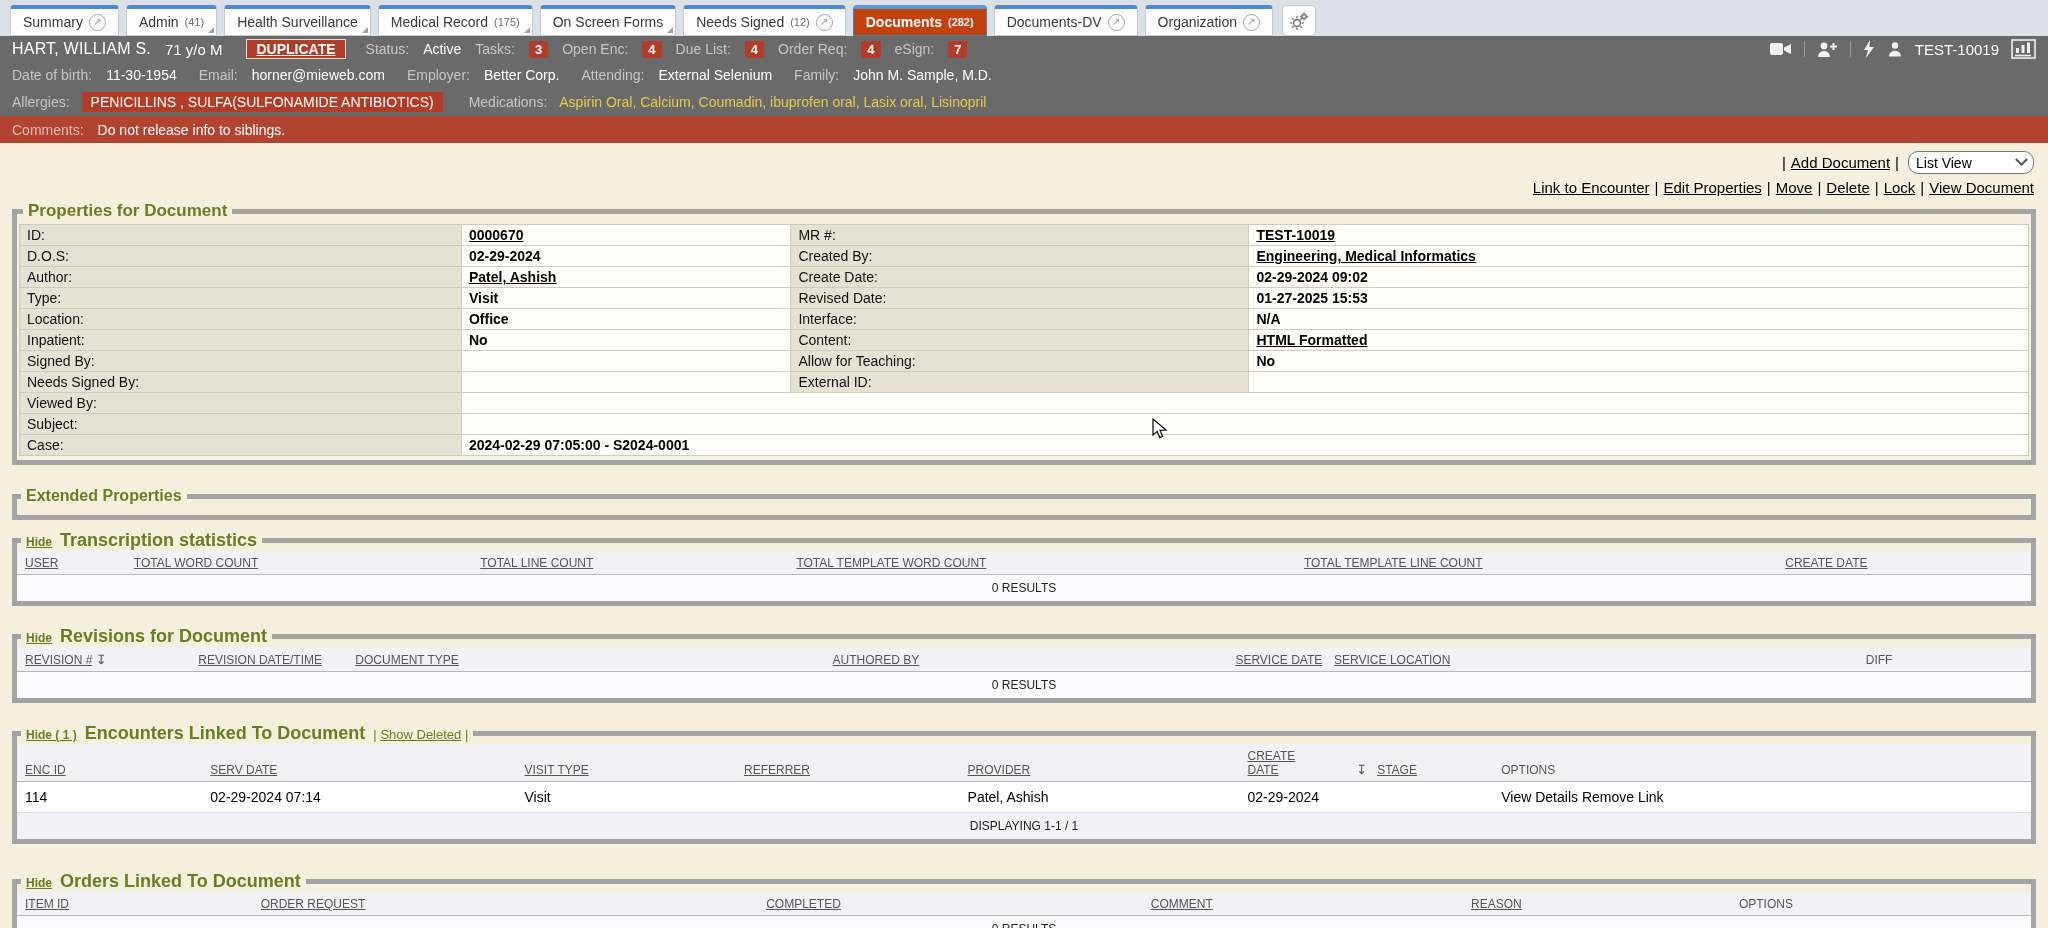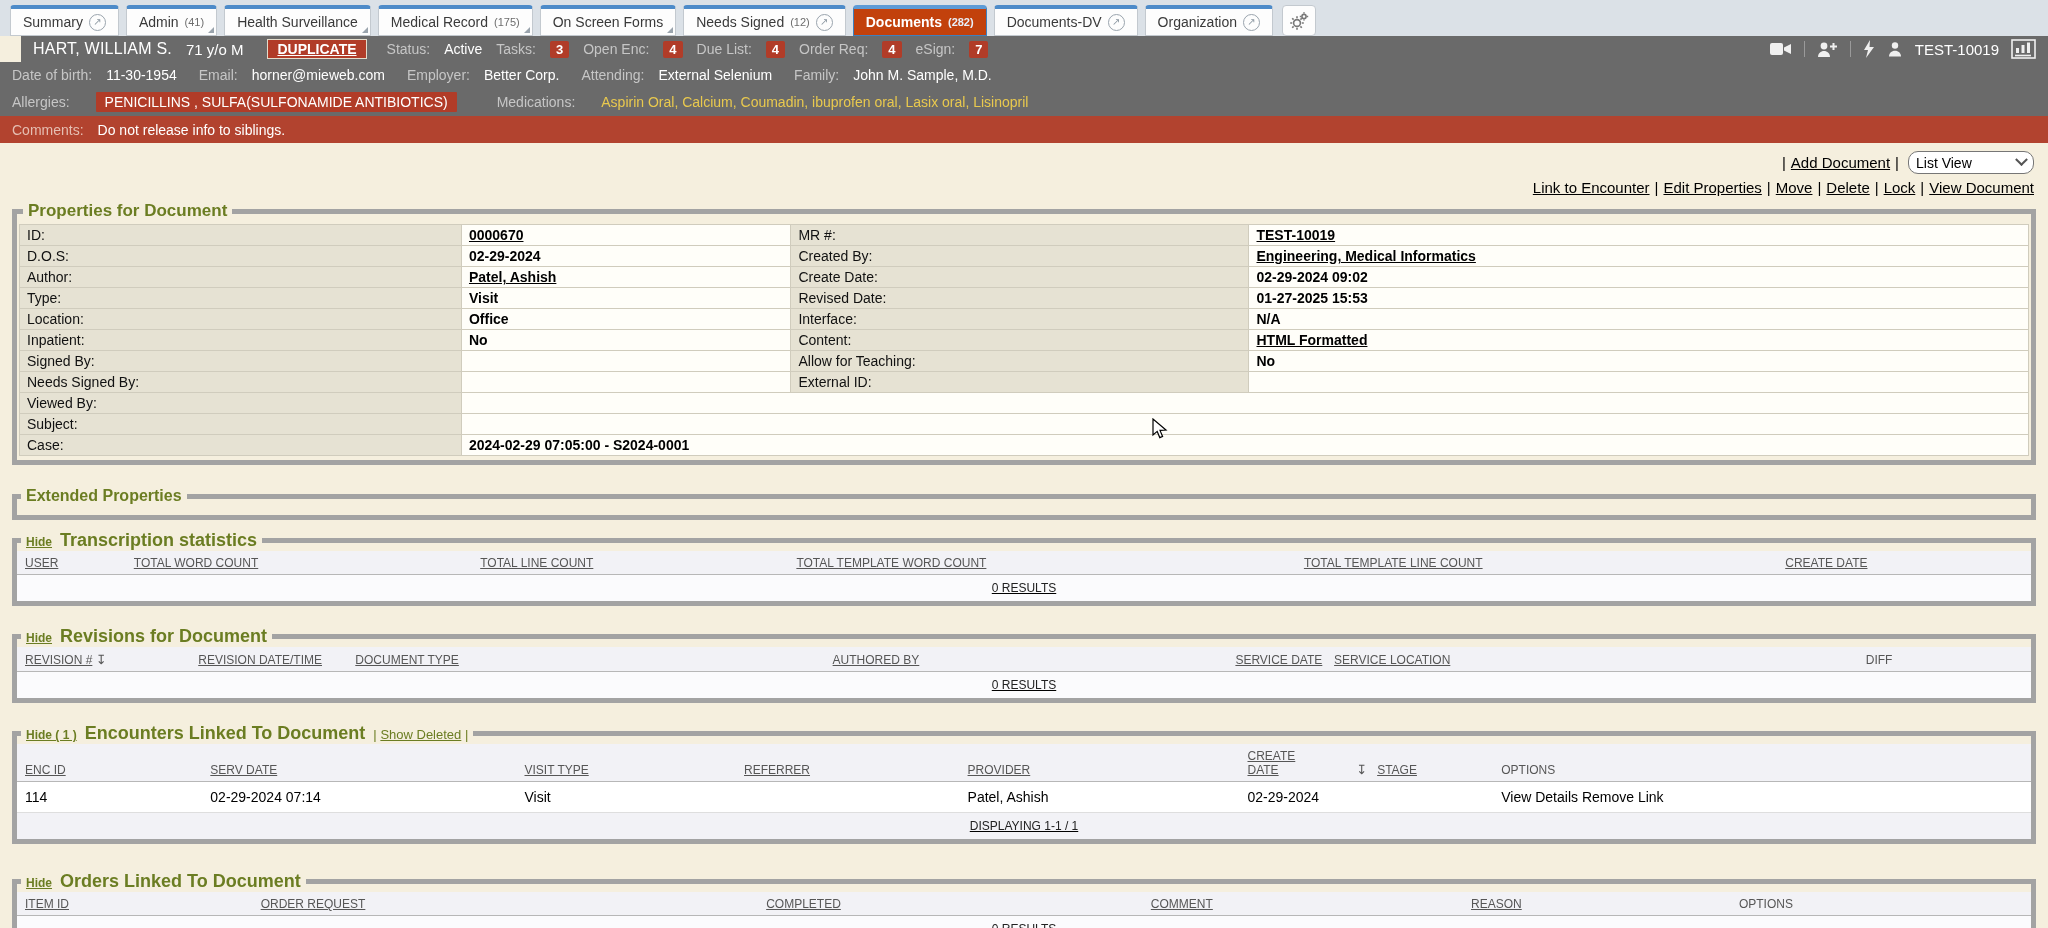--- a/index.html
+++ b/index.html
@@ -15,23 +15,23 @@
   .tab.active { background:#c2410c; border-color:#3f7fbc; border-top-color:#5d9bd6; color:#fff; font-weight:bold; }
   .tab.active .cnt { color:#e8f0fa; font-weight:bold; }
   .popout { width:17px; height:17px; border:1px solid #9aa4ad; border-radius:50%; color:#8b97a1; font-size:10px;
             display:inline-flex; align-items:center; justify-content:center; line-height:1; }
   .tab.fold::after { content:""; position:absolute; right:2px; bottom:2px; border-left:6px solid transparent; border-bottom:6px solid #9aa4ad; }
   .gearbtn { height:31px; width:34px; background:#fdfdfd; border:1px solid #c3c9cf; border-radius:4px; margin-left:2px;
              display:flex; align-items:center; justify-content:center; cursor:pointer; }
 
   
   .bar { background:#6a6a6a; color:#fff; display:flex; align-items:center; padding:0 12px; font-size:14px; }
-  .bar1 { height:26px; gap:14px;margin-left:21px; }
+  .bar1 { height:26px; gap:14px; }
   .bar2 { height:26px; gap:22px; }
-  .bar3 { height:28px; gap:26px; }
+  .bar3 { height:28px; gap:12px; }
   .lbl { color:#c6c6c6; }
   .pname { font-size:16px; letter-spacing:.2px; }
   .agesex { font-size:15px; margin-right:10px; }
   .badge { background:#b13c28; color:#fff; font-weight:bold; font-size:13px; border-radius:2px; padding:1px 6px; cursor:pointer; }
   .dup { background:#b13c28; border:1px solid #e3dccb; color:#fff; font-weight:bold; text-decoration:underline; padding:1px 9px; margin-right:6px; cursor:pointer; }
   .stat { display:flex; align-items:center; gap:14px; }
   .bar-right { margin-left:auto; display:flex; align-items:center; gap:12px; }
   .vdiv { width:1px; height:16px; background:#9a9a9a; }
   .icon { display:inline-flex; cursor:pointer; }
   .allergybadge { background:#b13c28; color:#fff; padding:2px 9px; border-radius:1px; cursor:pointer; }
@@ -67,21 +67,21 @@
   .ext { margin-top:26px; padding:0 0 10px; }
   .ext legend { font-size:16px; }
 
   
   .tblset { padding:0; }
   .dtable th { background:#f2f2f6; color:#565656; font-size:12px; font-weight:normal; text-align:left;
                padding:5px 4px 4px 4px; border-bottom:1px solid #b7b7b7; vertical-align:bottom; white-space:nowrap; overflow:hidden; }
   .dtable th .srt { text-decoration:underline; cursor:pointer; }
   .dtable td { background:#fbfbfd; font-size:12px; color:#222; padding:6px 4px; }
   .dtable .drow td { background:#fff; font-size:14px; color:#000; border-bottom:1px solid #dedede; padding:7px 4px; white-space:nowrap; }
-  .dtable .empty, .dtable .foot { text-align:center;text-decoration:underline; }
+  .dtable .empty, .dtable .foot { text-align:center; }
   .dtable .foot td { background:#f2f2f6; }
   .sorticon { color:#555; font-size:13px; text-decoration:none; display:inline-block; cursor:pointer; }
   .optlink { cursor:pointer; }
 
   .m10 { margin-top:10px; } .m20 { margin-top:20px; } .m22 { margin-top:22px; } .m27 { margin-top:27px; }
 
   
   .cursor { position:absolute; left:1152px; top:418px; pointer-events:none; }
 </style>
 </head>

